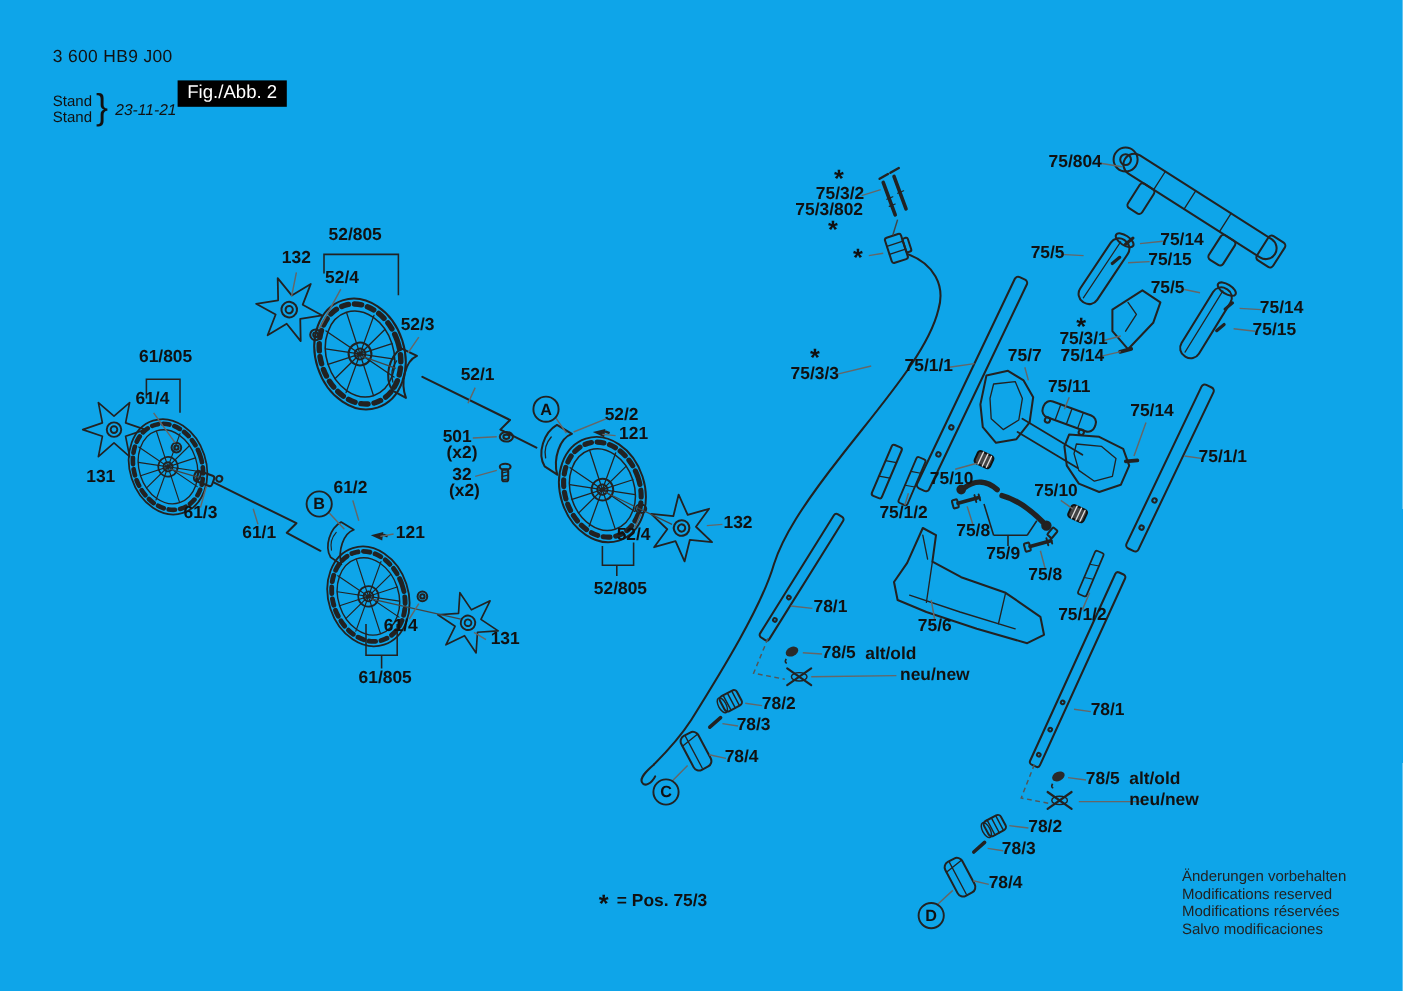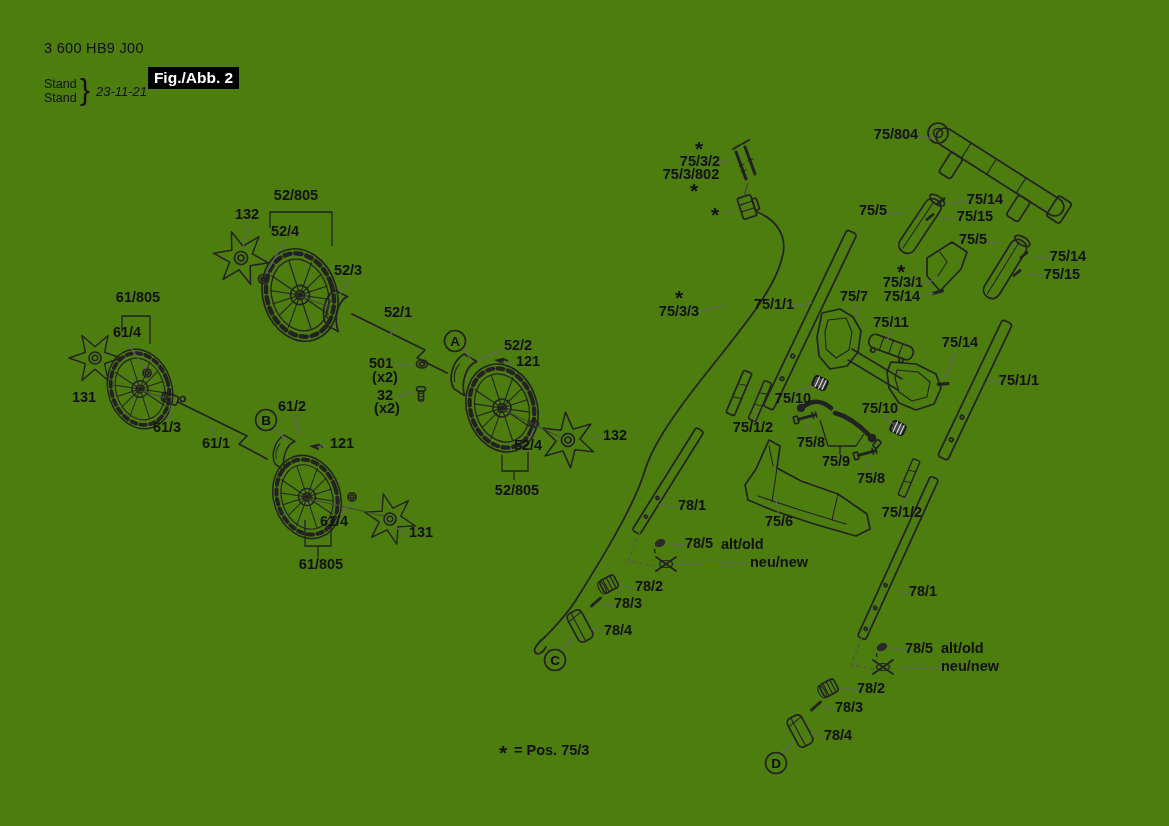--- a/index.html
+++ b/index.html
@@ -1,25 +1,25 @@
 <!DOCTYPE html>
 <html><head>
 <meta charset="utf-8">
 <style>
   html,body{margin:0;padding:0;background:#ffffff;}
-  #page{position:relative;width:1169px;height:826px;background:#4d7c0f;overflow:hidden;
+  #page{position:relative;width:1169px;height:826px;background:#0ea5e9;overflow:hidden;
         font-family:"Liberation Sans",sans-serif;color:#111;}
   #hdr{position:absolute;left:44px;top:40px;}
   #part-no{font-size:14.5px;letter-spacing:.3px;}
   #stand-row{position:absolute;left:44px;top:60px;width:260px;height:34px;margin-top:17px;}
   .small{font-size:12.5px;line-height:14px;}
   #brace{position:absolute;left:36px;top:-4px;font-size:30px;font-weight:400;}
   #date{position:absolute;left:52px;top:7px;font-size:13px;font-style:italic;}
   #figbox{position:absolute;left:148px;top:67px;width:91px;height:22px;background:#000;
-          color:#fff;font-weight:700;font-size:15.5px;text-align:center;line-height:22px;}
+          color:#fff;font-weight:400;font-size:15.5px;text-align:center;line-height:22px;}
   #disclaimer{position:absolute;left:985px;top:723px;font-size:12.5px;line-height:14.5px;color:#222;}
   svg{position:absolute;left:0;top:0;}
   svg text.callout{font:700 14.5px "Liberation Sans",sans-serif;fill:#111;}
   svg text.star{font:700 21px "Liberation Sans",sans-serif;fill:#111;}
   svg text.refletter{font:700 13.5px "Liberation Sans",sans-serif;fill:#111;}
   .ink{stroke:#222;fill:none;stroke-width:1.7;stroke-linejoin:round;stroke-linecap:round;}
 </style>
 </head>
 <body>
 
@@ -29,20 +29,26 @@
     <div id="part-no">3 600 HB9 J00</div>
   </div>
   <div id="stand-row">
     <div class="small">Stand</div>
     <div class="small">Stand</div>
     <div id="brace">}</div>
     <div id="date">23-11-21</div>
   </div>
   <div id="figbox">Fig./Abb. 2</div>
 
+  <div id="disclaimer">
+    <div>Änderungen vorbehalten</div>
+    <div>Modifications reserved</div>
+    <div>Modifications réservées</div>
+    <div>Salvo modificaciones</div>
+  </div>
 
   <svg id="diagram" width="1169" height="826" viewBox="0 0 1169 826">
     <defs>
       <g id="wheel" class="ink">
         <ellipse rx="37" ry="47"></ellipse>
         <ellipse rx="33" ry="42.5" stroke-width="4.5" stroke-dasharray="6 5"></ellipse>
         <ellipse rx="28" ry="36.5" stroke-width="1.3"></ellipse>
         <path d="M0,-36 L0,36 M-28,0 L28,0 M-21,-27 L21,27 M-21,27 L21,-27 M-26,-13 L26,13 M-26,13 L26,-13" stroke-width="1.1"></path>
         <circle r="9.5"></circle>
           <circle r="4.5"></circle>

